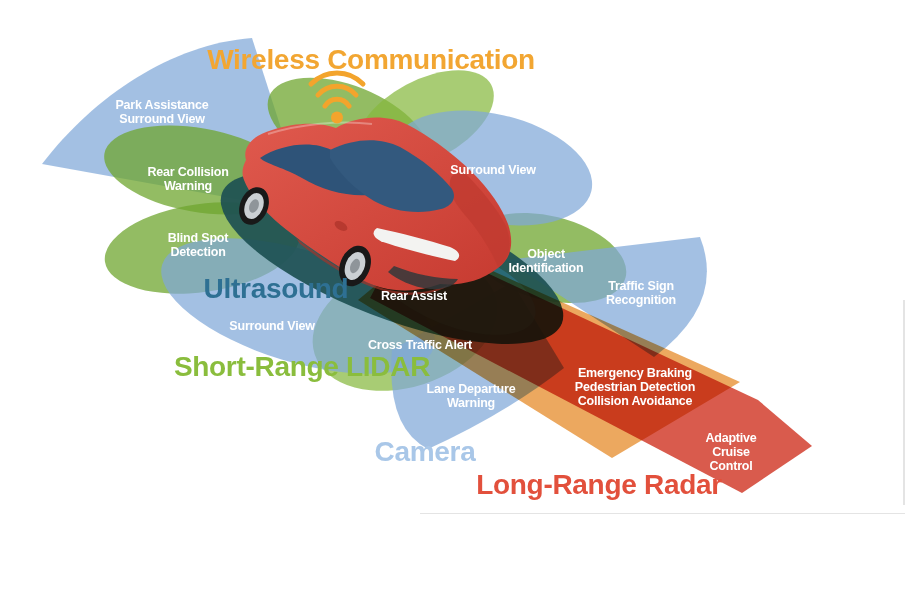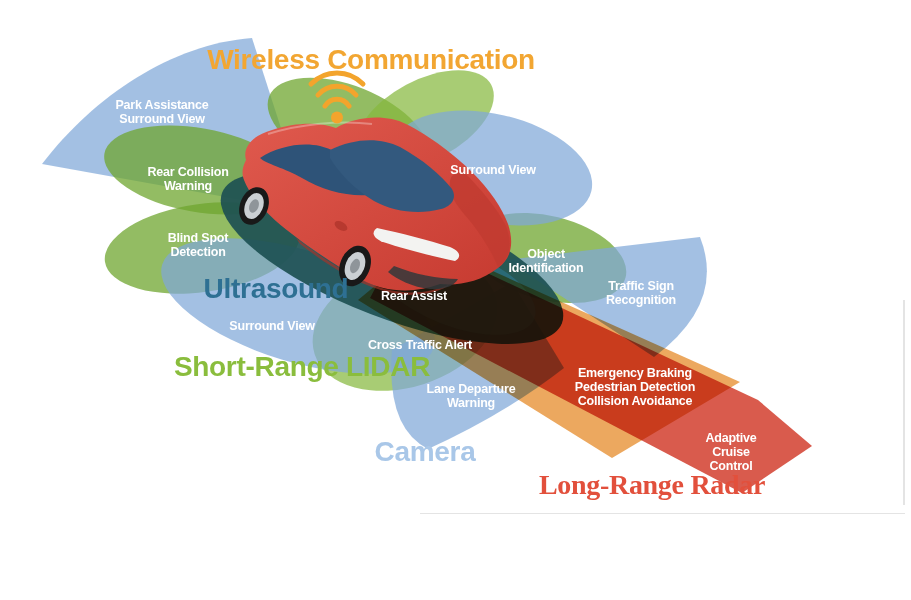--- a/index.html
+++ b/index.html
@@ -143,21 +143,21 @@
     </g>
   </svg>
 
   <div class="edge" style="left:903px;top:300px;width:2px;height:205px;"></div>
   <div class="edge" style="left:420px;top:513px;width:485px;height:1px;"></div>
 
   <div class="lbl sensor c-wireless" style="left:371px;top:60px;">Wireless Communication</div>
   <div class="lbl sensor c-ultrasound" style="left:276px;top:289px;">Ultrasound</div>
   <div class="lbl sensor c-srlidar" style="left:302px;top:367px;">Short-Range LIDAR</div>
   <div class="lbl sensor c-camera" style="left:425px;top:452px;">Camera</div>
-  <div class="lbl sensor c-lrradar" style="left:652px;top:485px;font-family:Liberation Serif, serif;">Long-Range Radar</div>
+  <div class="lbl sensor c-lrradar" style="left:599px;top:485px;">Long-Range Radar</div>
 
   <div class="lbl feature" style="left:162px;top:112px;">Park Assistance
 Surround View</div>
   <div class="lbl feature" style="left:188px;top:167px;margin-top:12px;">Rear Collision
 Warning</div>
   <div class="lbl feature" style="left:198px;top:245px;">Blind Spot
 Detection</div>
   <div class="lbl feature" style="left:272px;top:326px;">Surround View</div>
   <div class="lbl feature" style="left:493px;top:170px;">Surround View</div>
   <div class="lbl feature" style="left:414px;top:296px;">Rear Assist</div>

